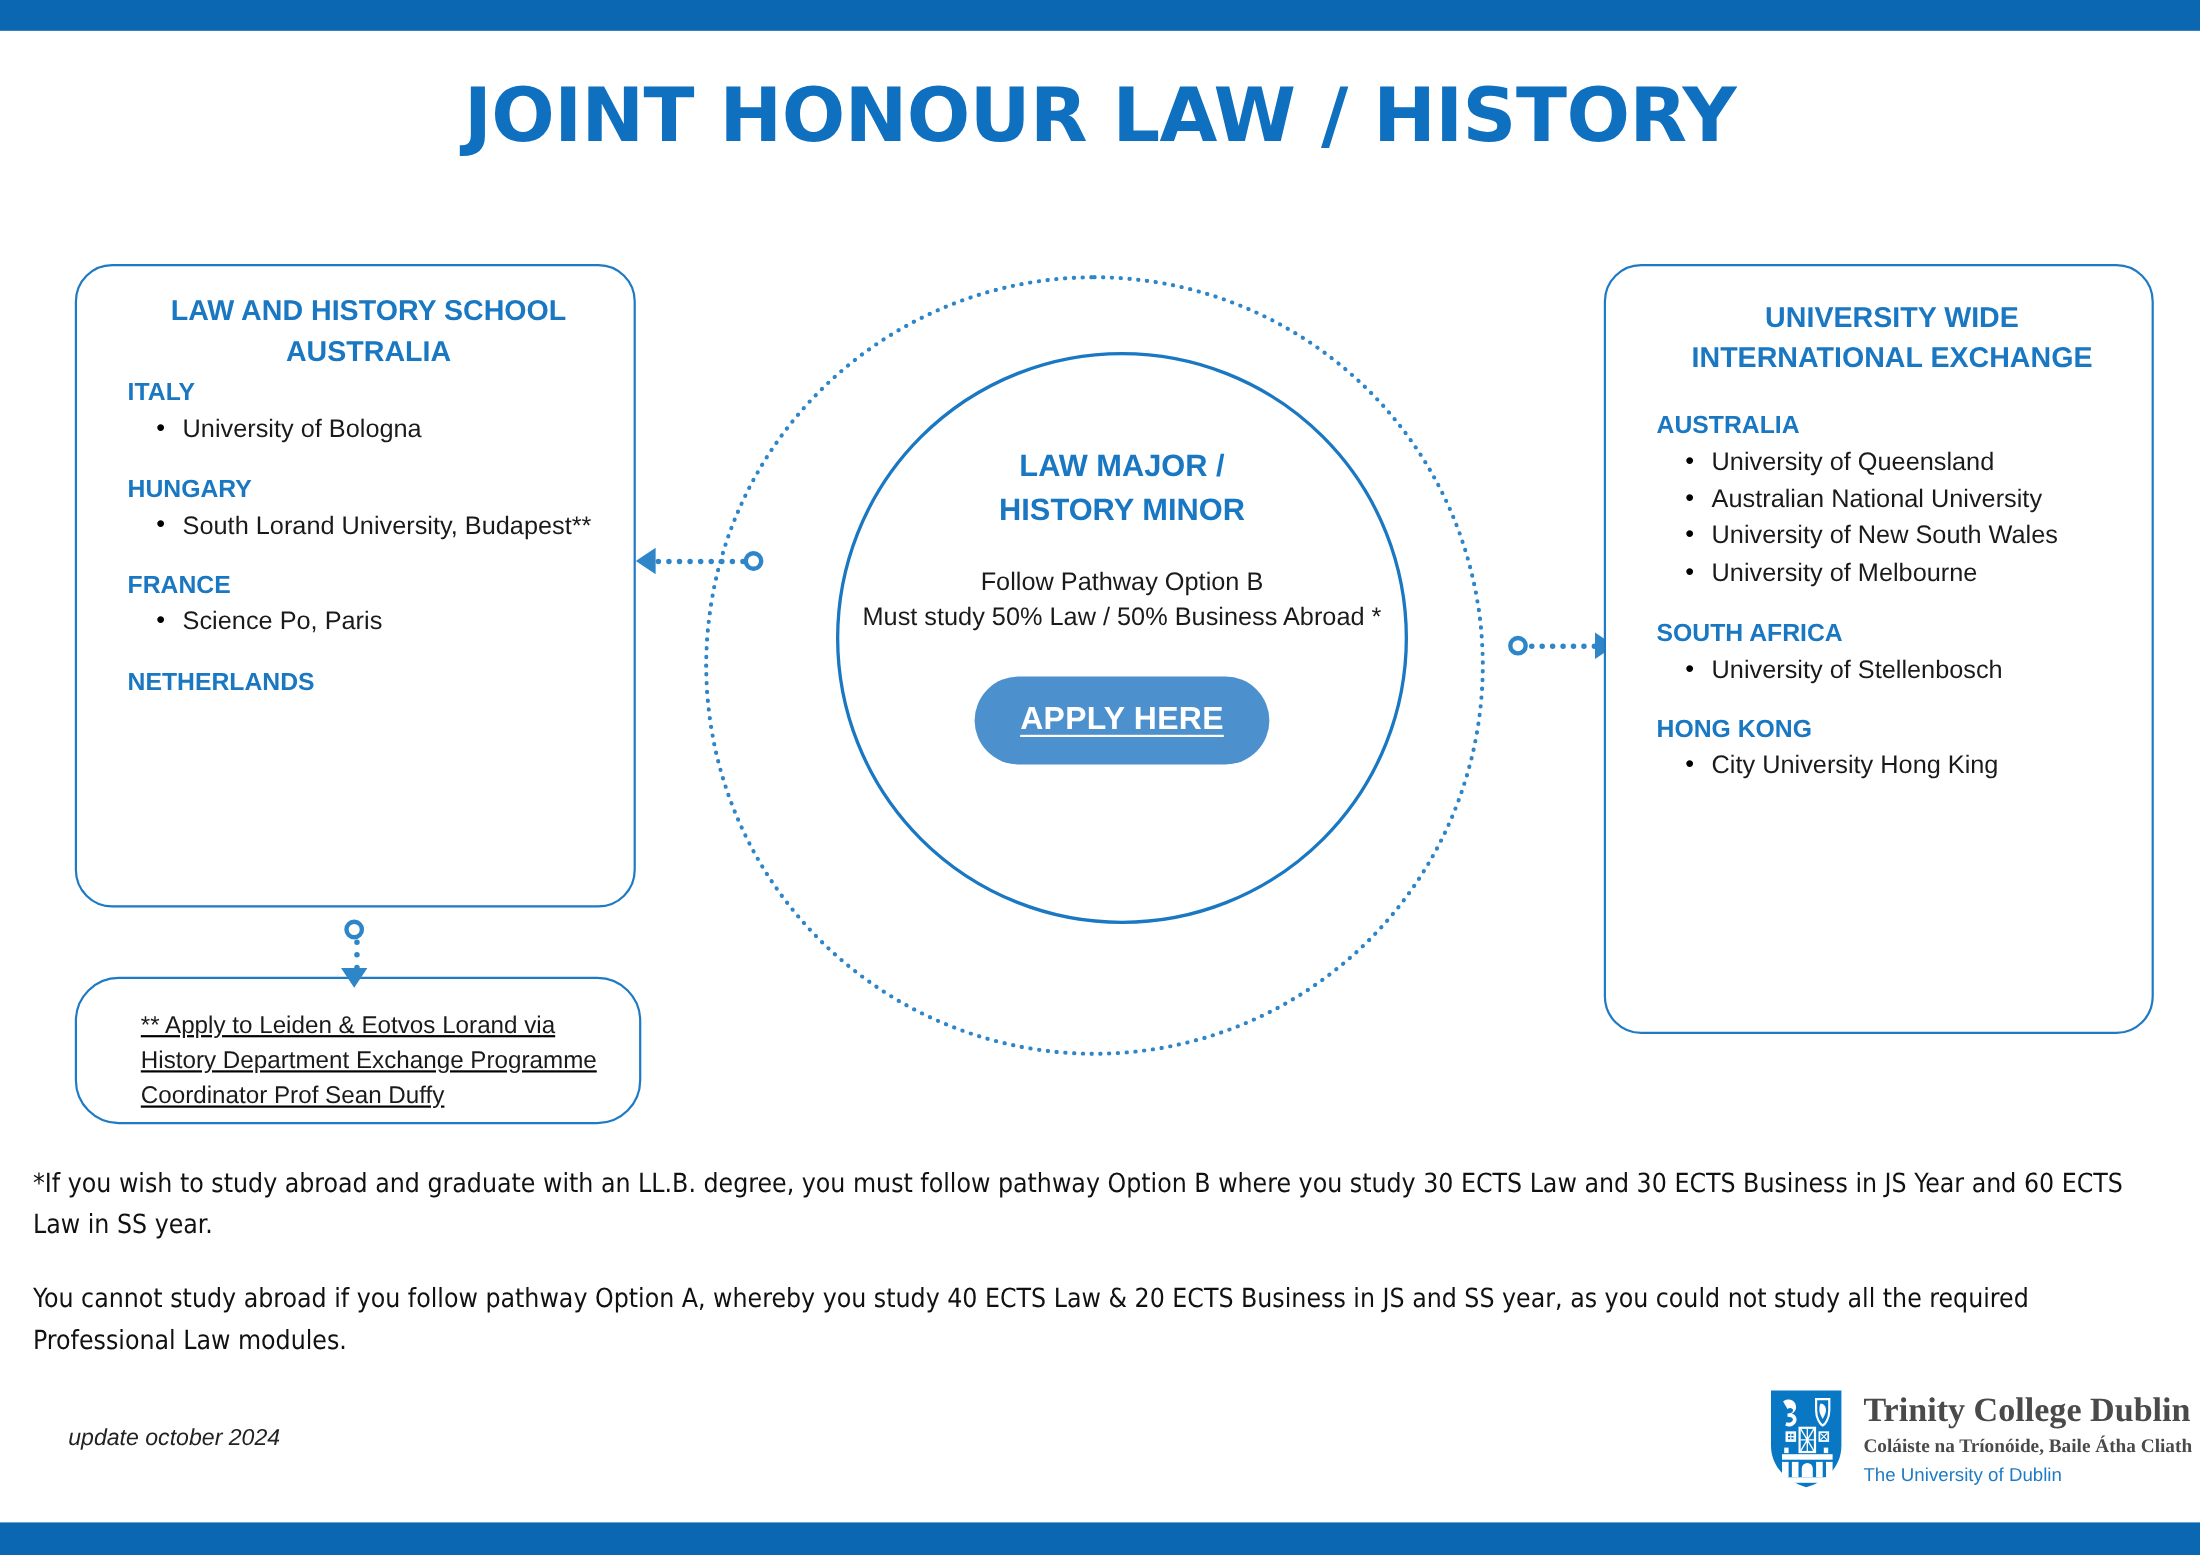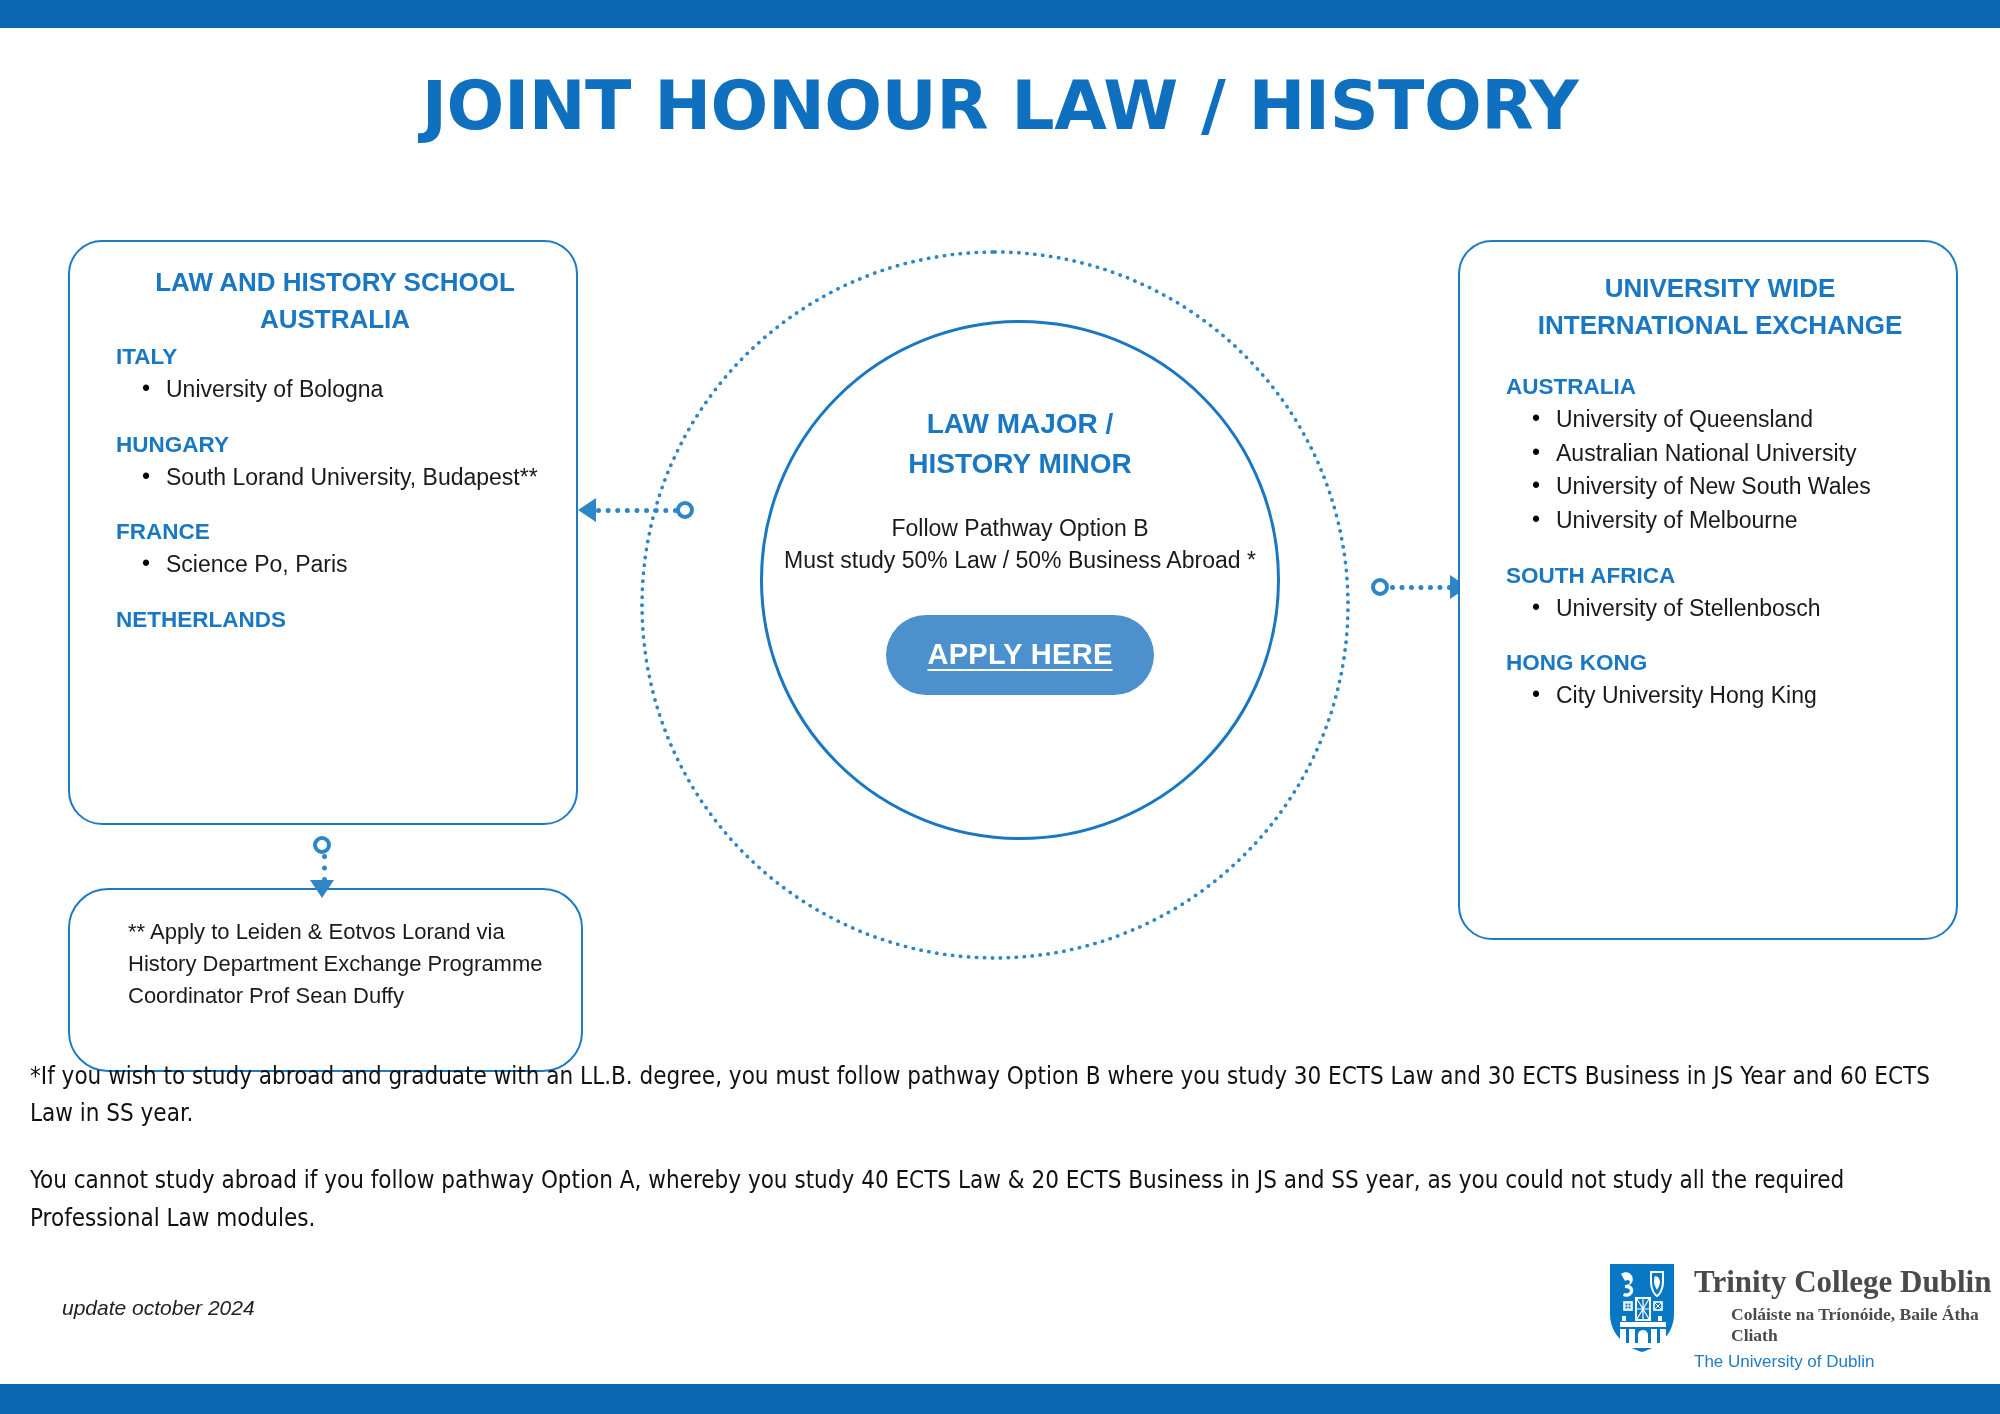--- a/index.html
+++ b/index.html
@@ -16,21 +16,21 @@
     font-family:"DejaVu Sans","Liberation Sans",sans-serif;
   }
 
   
   .panel{
     position:absolute;border:2px solid #1F7AC4;border-radius:34px;
     background:#fff;box-sizing:border-box;padding-left:24px;
   }
   .panel-left{left:68px;top:240px;width:510px;height:585px;}
   .panel-right{left:1458px;top:240px;width:500px;height:700px;}
-  .panel-note{left:68px;top:888px;width:515px;height:184px;border-radius:40px;}
+  .panel-note{left:68px;top:888px;width:515px;height:134px;border-radius:40px;text-decoration:underline;}
 
   .panel-heading{
     text-align:center;color:#1A77C2;font-weight:bold;font-size:26px;
     line-height:1.42;margin:22px 26px 0 26px;
   }
   .panel-right .panel-heading{margin-top:28px;}
 
   .country{
     color:#1A77C2;font-weight:bold;font-size:22.5px;margin:0 0 4px 0;
   }
@@ -110,21 +110,21 @@
     position:absolute;left:62px;top:1296px;font-style:italic;font-size:21px;color:#222;
   }
 
   
   .logo{position:absolute;left:1608px;top:1262px;display:flex;align-items:flex-start;}
   .logo-crest{width:68px;height:92px;flex:0 0 auto;}
   .logo-text{margin-left:18px;padding-top:4px;}
   .logo-l1{font-family:"Liberation Serif","DejaVu Serif",serif;font-weight:bold;
            font-size:31px;color:#4A4A4A;line-height:1.05;}
   .logo-l2{font-family:"Liberation Serif","DejaVu Serif",serif;font-weight:bold;
-           font-size:17.5px;color:#4A4A4A;margin-top:5px;margin-left:37px;}
+           font-size:17.5px;color:#4A4A4A;margin-top:5px;}
   .logo-l3{font-size:17px;color:#1E7BC4;margin-top:6px;}
 </style>
 </head>
 <body>
 
 <div class="bar bar-top"></div>
 <div class="bar bar-bottom"></div>
 
 <div class="page-title">JOINT HONOUR LAW / HISTORY</div>
 

